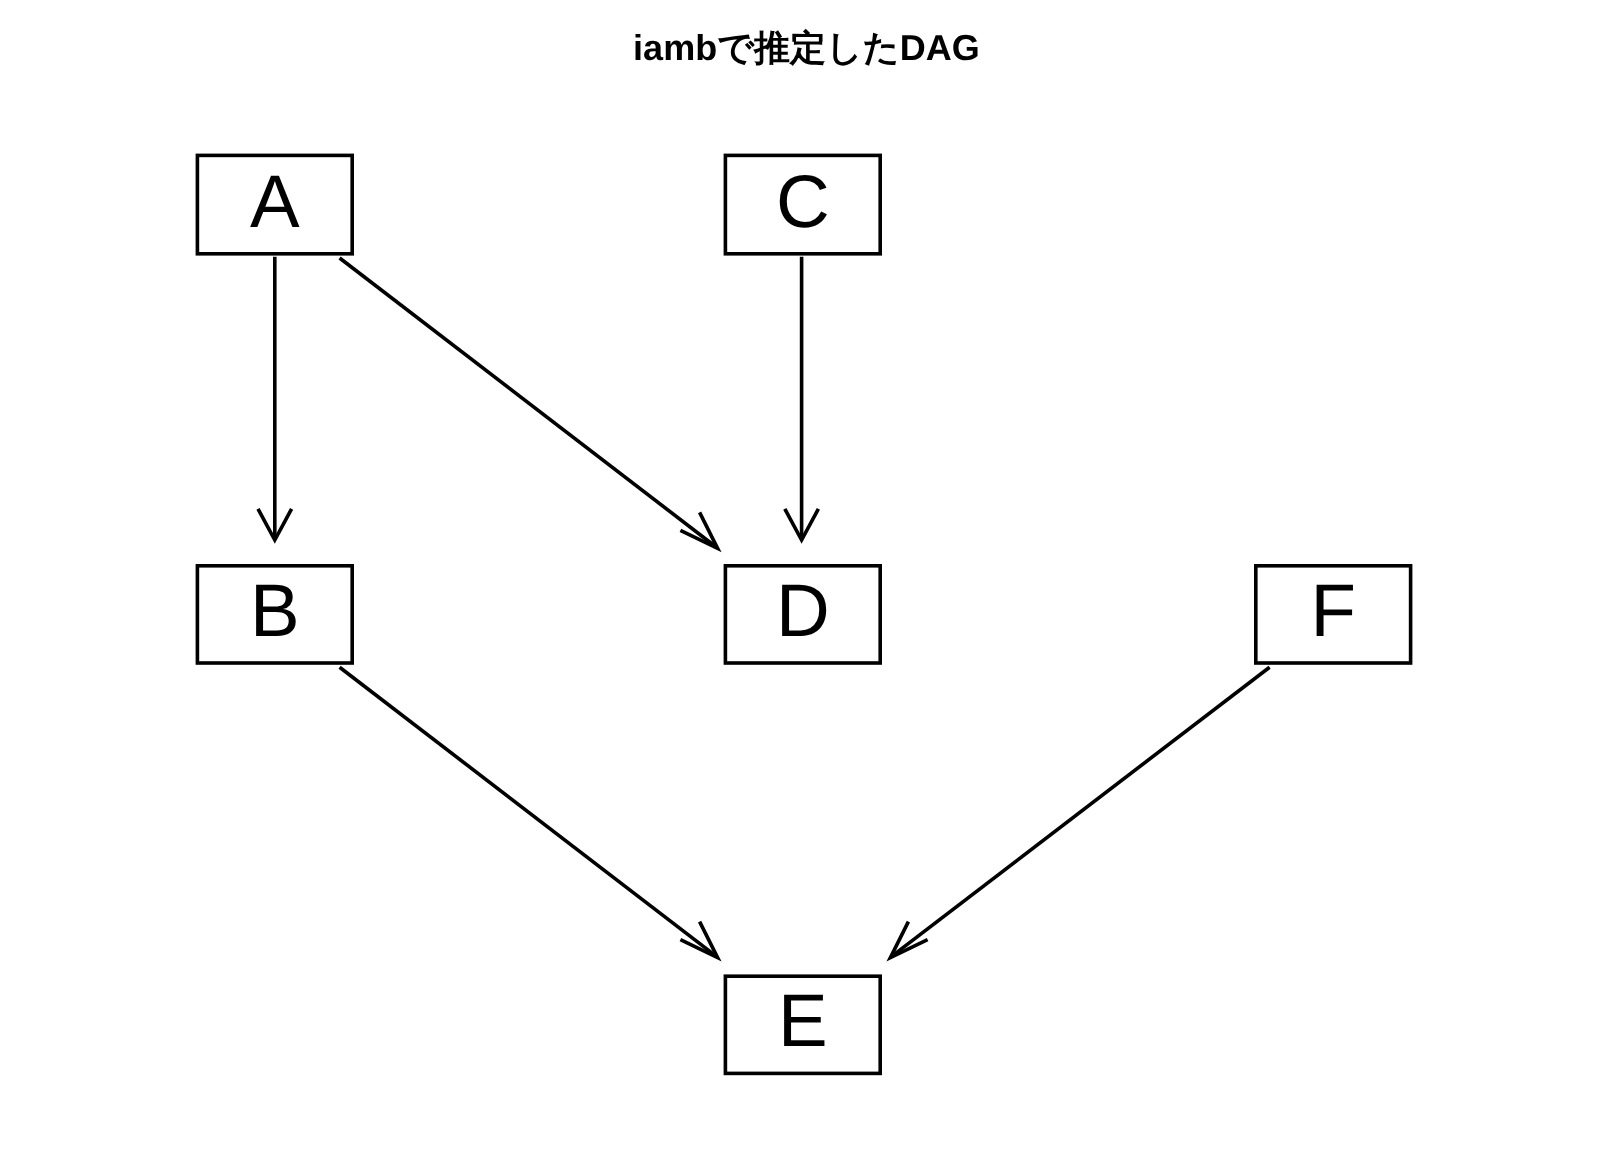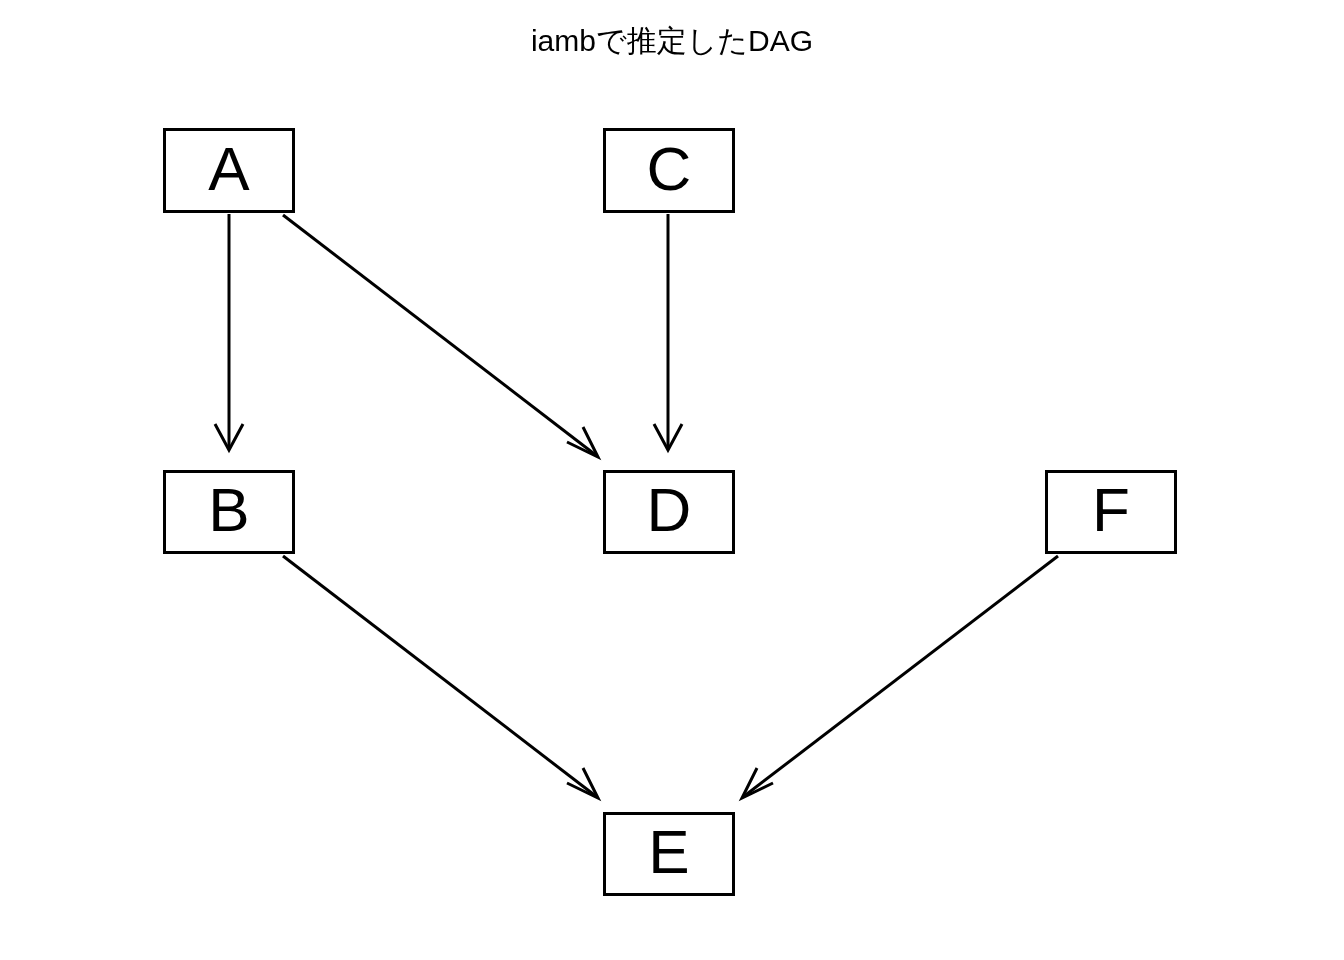--- a/index.html
+++ b/index.html
@@ -19,21 +19,21 @@
     height: 960px;
     background: #ffffff;
   }
   #plot-title {
     position: absolute;
     left: 0;
     top: 24px;
     width: 1344px;
     text-align: center;
     font-size: 30px;
-    font-weight: 400;
+    font-weight: 700;
     color: #000000;
     letter-spacing: 0px;
     line-height: 34px;
     white-space: nowrap;
   }
   #edge-layer {
     position: absolute;
     left: 0;
     top: 0;
     width: 1344px;

